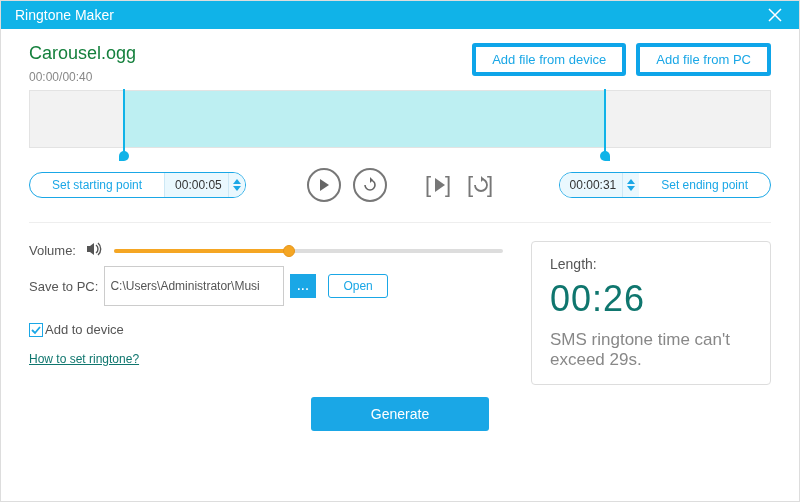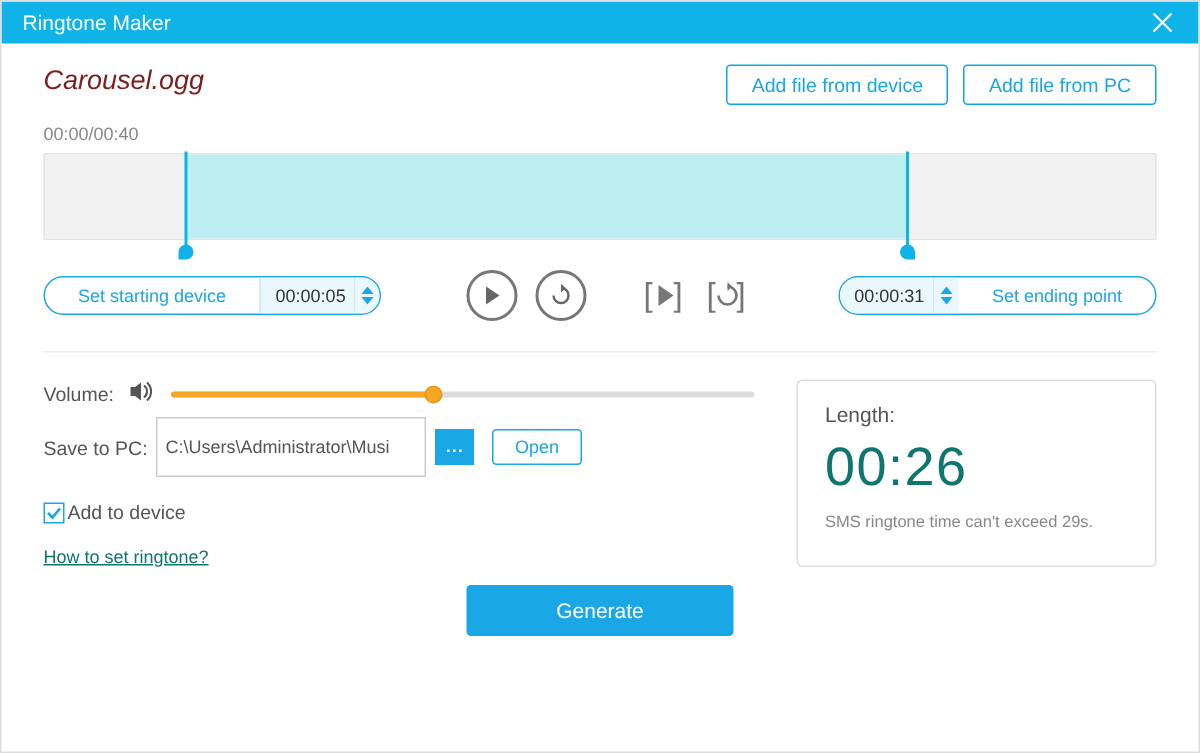--- a/index.html
+++ b/index.html
@@ -3,23 +3,23 @@
 <meta charset="utf-8">
 <style>
   * { box-sizing: border-box; font-family: "Segoe UI", Arial, sans-serif; }
   body { margin: 0; background: #fff; width: 800px; height: 502px; border: 1px solid #ddd; }
   .titlebar { background: #10b3e8; color: #fff; height: 28px; display: flex; align-items: center; padding: 0 14px; }
   .titlebar .title { font-size: 14px; flex: 1; }
   .close { width: 20px; height: 20px; cursor: pointer; }
   .content { padding: 14px 28px 10px 28px; }
   .toprow { display: flex; align-items: flex-start; margin-bottom: 6px;}
   .fileinfo { flex: 1; }
-  .fname { font-size: 18px; color: #7f1d1d; font-style: italic; }
-  .ftime { font-size: 12px; color: #888; margin-top: 18px;}
-  .btn-out { border: 1px solid #0ea5e9; color: #1aa7e6; background:#fff; font-size: 13px; padding: 5px 16px; border-radius: 3px; cursor: pointer; margin-left: 10px; }
+  .fname { font-size: 18px; color: #15803d; }
+  .ftime { font-size: 12px; color: #888; margin-top: 6px;}
+  .btn-out { border: 4px solid #0ea5e9; color: #1aa7e6; background:#fff; font-size: 13px; padding: 5px 16px; border-radius: 3px; cursor: pointer; margin-left: 10px; }
   .wave { position: relative; height: 58px; border: 1px solid #e3e3e3; background:#fafafa; margin-top: 6px; }
   .wave .sel { position:absolute; top:0; bottom:0; background:#bdeff2; }
   .wave .pad { position:absolute; top:0; bottom:0; background:#f2f2f2; }
   .marker { position:absolute; bottom:-12px; width:2px; height:70px; background:#10b3e8;}
   .marker::after { content:""; position:absolute; bottom:-2px; left:-4px; width:10px; height:10px; background:#10b3e8; border-radius:2px; }
   .marker.end::after { border-radius: 50% 50% 0 50%; transform: rotate(0deg);}
   .marker.start::after { border-radius: 50% 50% 50% 0; }
 
   .midrow { display:flex; align-items:center; margin-top: 20px; gap: 8px; }
   .pillwrap { display:flex; align-items:center; border:1px solid #1aa7e6; border-radius: 14px; overflow:hidden; height: 26px;}
@@ -46,21 +46,21 @@
   .browse { width:26px; height:24px; background:#1aa7e6; color:#fff; display:flex; align-items:center; justify-content:center; cursor:pointer; font-weight:bold; letter-spacing:1px; font-size:11px;}
   .open { border:1px solid #1aa7e6; color:#1aa7e6; background:#fff; padding:2px 14px; font-size:12px; border-radius:3px; margin-left:6px; cursor:pointer; height:24px;}
   .chkrow { display:flex; align-items:center; gap:2px; margin-bottom: 14px;}
   .chk { width:14px; height:14px; border:1px solid #1aa7e6; display:flex; align-items:center; justify-content:center; cursor:pointer;}
   .chk svg { width:10px; height:10px; }
   .link { color:#0f766e; text-decoration: underline; font-size:12px; cursor:pointer;}
 
   .card { border:1px solid #ddd; border-radius:4px; padding: 14px 18px; width: 240px;}
   .card .lab { font-size:14px; color:#555; margin-bottom:6px;}
   .card .big { font-size:36px; color:#0f766e; letter-spacing:1px; margin-bottom:10px;}
-  .card .note { font-size:11px; color:#888; }
+  .card .note { font-size:17px; color:#888; }
 
   .genrow { text-align:center; margin-top: 12px;}
   .gen { background:#1aa7e6; color:#fff; border:none; padding: 9px 60px; font-size:14px; border-radius:3px; cursor:pointer;}
 </style>
 </head>
 <body>
 
 <div class="titlebar">
   <span class="title">Ringtone Maker</span>
   <span class="close">
@@ -85,21 +85,21 @@
   <div class="wave">
     <div class="pad" style="left:0;width:12.5%"></div>
     <div class="sel" style="left:12.5%;width:65%"></div>
     <div class="pad" style="left:77.5%;right:0"></div>
     <div class="marker start" style="left:12.5%"></div>
     <div class="marker end" style="left:77.5%"></div>
   </div>
 
   <div class="midrow">
     <div class="pillwrap">
-      <span class="pilllabel">Set starting device</span>
+      <span class="pilllabel">Set starting point</span>
       <span class="pillval">00:00:05</span>
       <span class="spin">
           <div class="up"></div>
           <div class="dn"></div>
         </span>
     </div>
 
     <div class="controls">
       <div class="cbtn">
         <svg viewBox="0 0 16 16">

